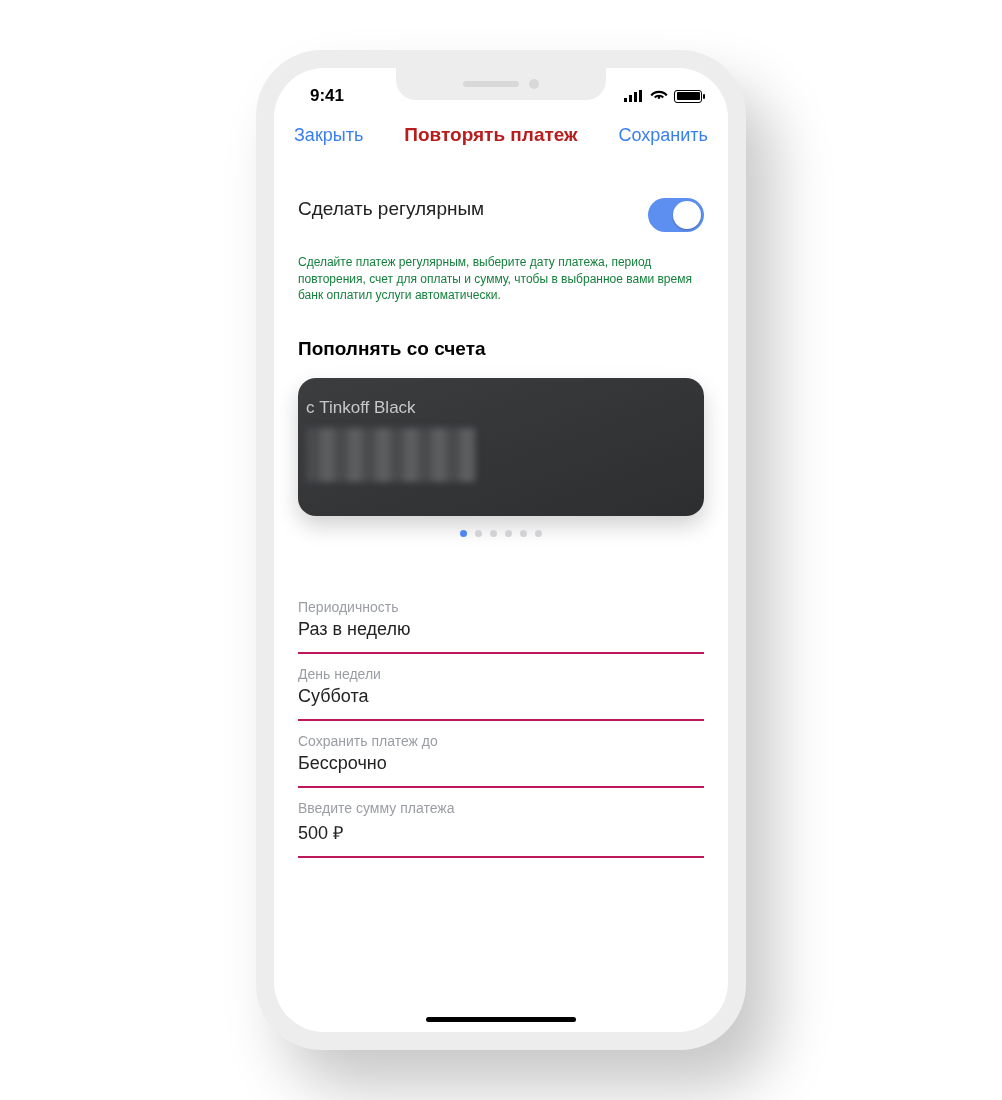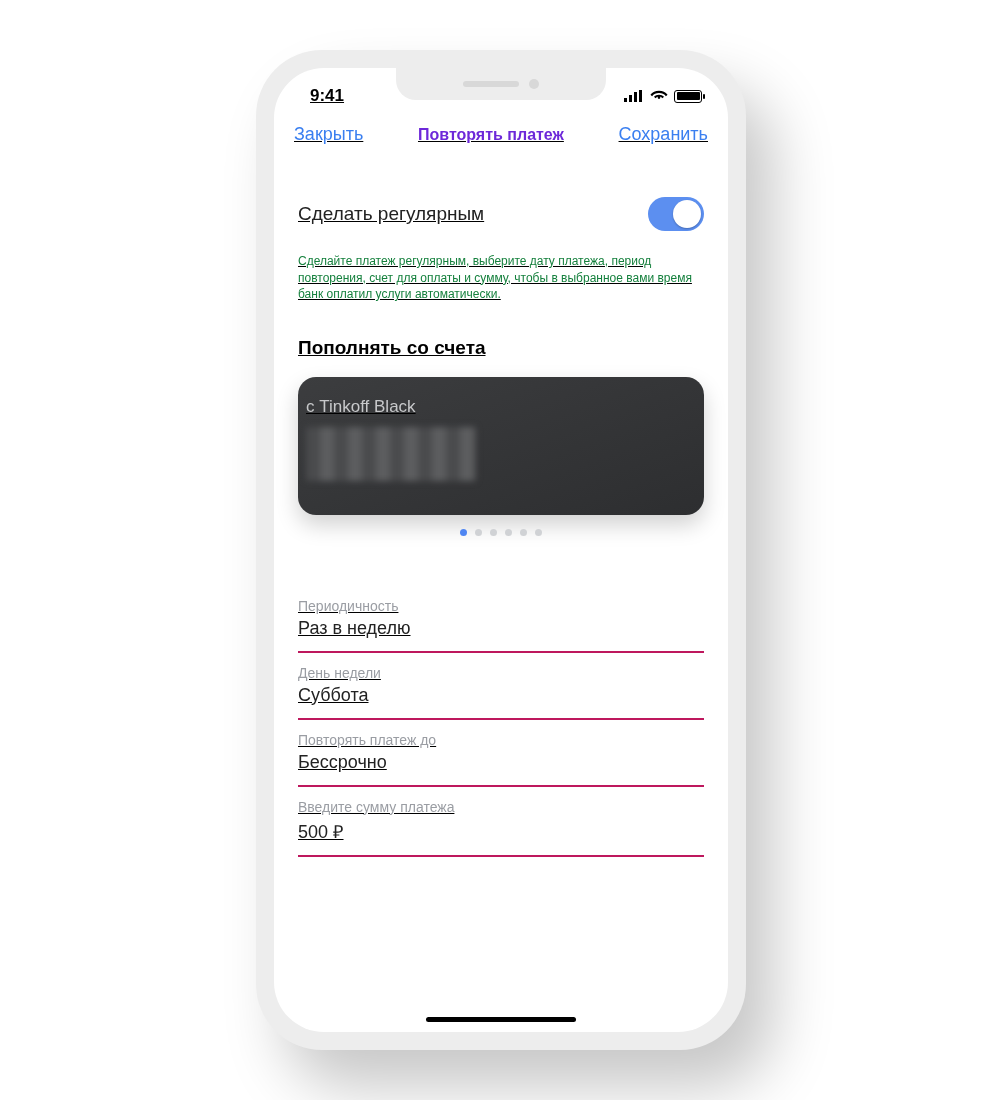--- a/index.html
+++ b/index.html
@@ -21,21 +21,20 @@
     box-shadow: 28px 38px 60px rgba(0,0,0,0.22);
     position: relative;
   }
   .screen {
     width: 100%;
     height: 100%;
     background: #FFFFFF;
     border-radius: 50px;
     overflow: hidden;
     position: relative;
-    text-decoration: underline;
   }
   .notch {
     position: absolute;
     top: 0;
     left: 50%;
     transform: translateX(-50%);
     width: 210px;
     height: 32px;
     background: #EDEDED;
     border-bottom-left-radius: 20px;
@@ -79,24 +78,24 @@
   .battery::after {
     content:''; position:absolute; right:-4px; top:3.5px; width:2.5px; height:5px; background:#000; border-radius:1px;
   }
   .battery .fill { position:absolute; left:1.5px; top:1.5px; bottom:1.5px; right:1.5px; background:#000; border-radius:1px; }
   .nav-bar {
     display:flex; align-items:center; justify-content:space-between;
     padding: 8px 20px 10px 20px;
     text-align: center;
   }
   .nav-bar .link { color:#3A7FF0; font-size:18px; }
-  .nav-bar .title { font-size:16px; font-weight:600; color:#6d28d9; }
+  .nav-bar .title { font-size:19px; font-weight:600; color:#b91c1c; }
   .content { padding: 0 24px; }
   .toggle-row {
-    display:flex; align-items:center; justify-content:space-between;
+    display:flex; align-items:flex-start; justify-content:space-between;
     margin-top: 42px;
   }
   .toggle-row .label { font-size:19px; color:#222; }
   .switch {
     width: 56px; height: 34px; background:#5C8FF0; border-radius:17px; position:relative;
   }
   .switch .knob {
     position:absolute; right:3px; top:3px; width:28px; height:28px; background:#fff; border-radius:50%;
     box-shadow: 0 1px 2px rgba(0,0,0,0.25);
   }
@@ -214,21 +213,21 @@
       <div class="form-list">
         <div class="form-row">
           <div class="lbl">Периодичность</div>
           <div class="val">Раз в неделю</div>
         </div>
         <div class="form-row">
           <div class="lbl">День недели</div>
           <div class="val">Суббота</div>
         </div>
         <div class="form-row">
-          <div class="lbl">Повторять платеж до</div>
+          <div class="lbl">Сохранить платеж до</div>
           <div class="val">Бессрочно</div>
         </div>
         <div class="form-row">
           <div class="lbl">Введите сумму платежа</div>
           <div class="val">500 ₽</div>
         </div>
       </div>
 
     </div>
 

